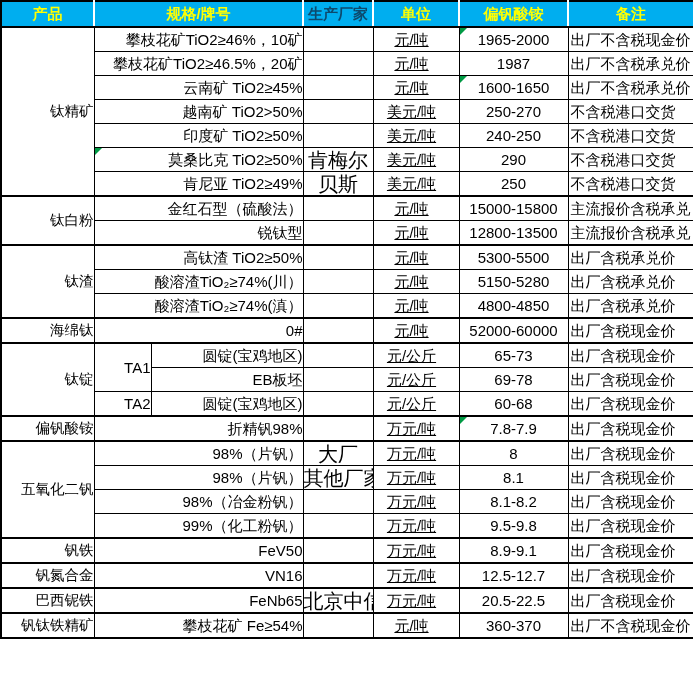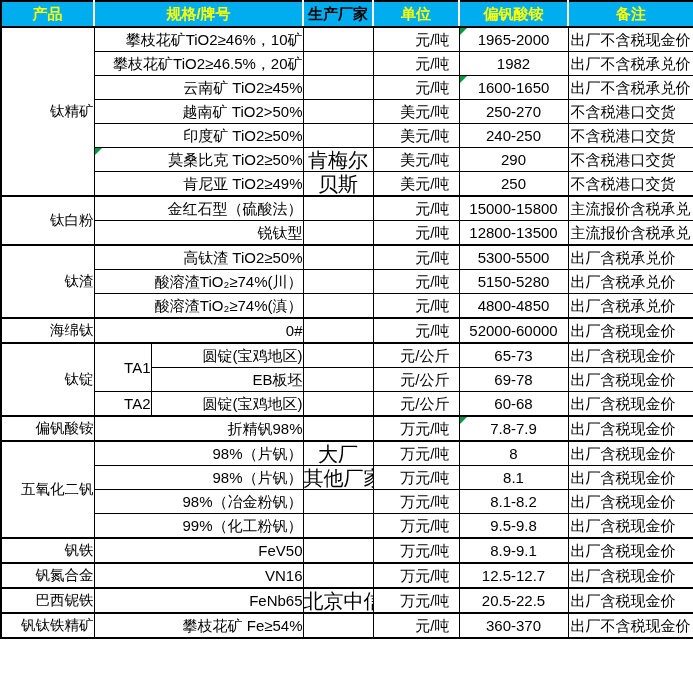--- a/index.html
+++ b/index.html
@@ -23,39 +23,39 @@
     font-weight: bold;
     font-size: 15px;
     height: 24px;
     padding: 0;
     text-align: center;
     border-bottom: 2px solid #000;
     overflow: hidden;
     white-space: nowrap;
   }
   th + th { border-left: 2px solid #ffffff; }
-  th.white-text { color: #000000; }
+  th.white-text { color: #0c4a6e; }
   td {
     position: relative;
     border: 1px solid #000;
     font-size: 15px;
     color: #000;
     height: 23px;
     padding: 0;
     overflow: hidden;
     white-space: nowrap;
     vertical-align: middle;
     line-height: 1;
   }
   tr.group-start > td { border-top: 2px solid #000; }
   td.product { text-align: right; font-size: 14.5px; }
   td.grade   { text-align: right; padding-left: 4px; }
   td.spec    { text-align: right; padding-left: 4px; }
   td.maker   { text-align: center; font-size: 20px; }
-  td.unit    { text-align: right; padding-right: 9px; }
+  td.unit    { text-align: center; padding-right: 9px; text-decoration: underline; }
   td.price   { text-align: center; }
   td.note    { text-align: left; padding-left: 2px; }
   .comment-marker {
     position: absolute;
     top: 0; left: 0;
     width: 0; height: 0;
     border-top: 7px solid #009A44;
     border-right: 7px solid transparent;
   }
 </style>
@@ -89,21 +89,21 @@
           <td class="spec" colspan="2"><span>攀枝花矿TiO2≥46%，10矿</span></td>
           <td class="maker"><span></span></td>
           <td class="unit"><span>元/吨</span></td>
           <td class="price"><span>1965-2000</span><span class="comment-marker"></span></td>
           <td class="note"><span>出厂不含税现金价</span></td>
         </tr>
         <tr>
           <td class="spec" colspan="2"><span>攀枝花矿TiO2≥46.5%，20矿</span></td>
           <td class="maker"><span></span></td>
           <td class="unit"><span>元/吨</span></td>
-          <td class="price"><span>1982</span></td>
+          <td class="price"><span>1987</span></td>
           <td class="note"><span>出厂不含税承兑价</span></td>
         </tr>
         <tr>
           <td class="spec" colspan="2"><span>云南矿 TiO2≥45%</span></td>
           <td class="maker"><span></span></td>
           <td class="unit"><span>元/吨</span></td>
           <td class="price"><span>1600-1650</span><span class="comment-marker"></span></td>
           <td class="note"><span>出厂不含税承兑价</span></td>
         </tr>
         <tr>

